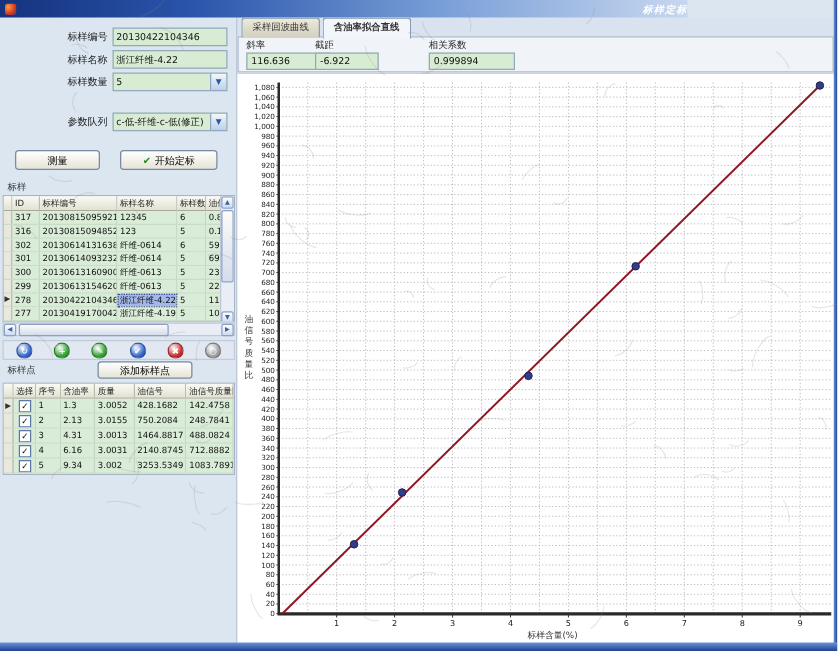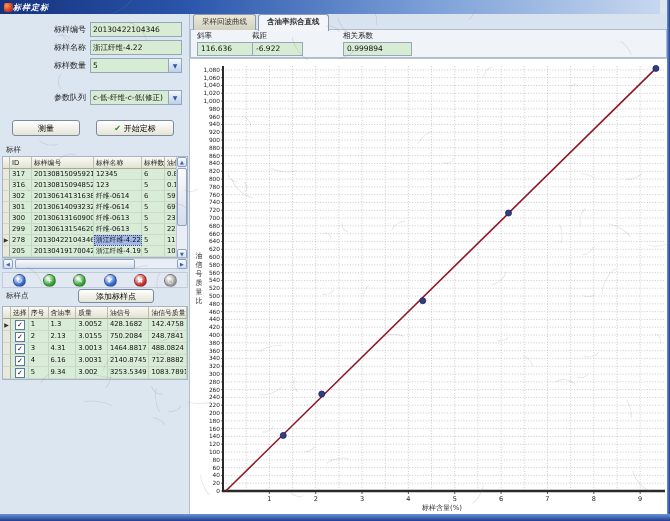--- a/index.html
+++ b/index.html
@@ -1,21 +1,21 @@
 <!DOCTYPE html>
 <html><head>
 <meta charset="utf-8">
 <style>
   html,body{margin:0;padding:0;}
   .screen{position:relative;width:670px;height:521px;background:#dce6f1;overflow:hidden;
     font-family:"DejaVu Sans",sans-serif;font-size:8px;color:#111;}
   
-  .titlebar{position:absolute;left:0;top:0;width:660px;height:14px;
+  .titlebar{position:absolute;left:0;top:0;width:550px;height:14px;
     background:linear-gradient(90deg,#15327e 0%,#2a55ab 28%,#7ba0d8 65%,#c7d7ef 100%);
-    display:flex;align-items:center;gap:0;padding-left:4px;box-sizing:border-box;z-index:5;}
+    display:flex;align-items:center;gap:0;padding-left:4px;box-sizing:border-box;z-index:5;justify-content:space-between;}
   .app-icon{width:9px;height:9px;border-radius:2px;
     background:radial-gradient(circle at 30% 30%,#ff9a4a,#d23a1e 60%,#2a3c8c);}
   .title-text{color:#fff;font-size:8px;font-weight:bold;font-style:italic;letter-spacing:1px;}
   .bottombar{position:absolute;left:0;bottom:0;width:670px;height:7px;
     background:linear-gradient(#6a93d8,#1e3f8f);z-index:6;}
   .rightbar{position:absolute;right:0;top:0;width:3px;height:521px;
     background:linear-gradient(90deg,#6a93d8,#1e3f8f);z-index:6;}
   
   .left-panel{position:absolute;left:0;top:14px;width:190px;bottom:7px;background:#dce6f1;
     border-right:1px solid #b0bed2;box-sizing:border-box;}
@@ -168,21 +168,21 @@
         <div class="trow">
           <div class="td ind" style="width: 7px;">▶</div>
           <div class="td" style="width: 22px;">278</div>
           <div class="td" style="width: 62px;">20130422104346</div>
           <div class="td sel" style="width: 48px;">浙江纤维-4.22</div>
           <div class="td" style="width: 23px;">5</div>
           <div class="td" style="width: 13px;">11</div>
         </div>
         <div class="trow">
           <div class="td ind" style="width: 7px;"></div>
-          <div class="td" style="width: 22px;">205</div>
+          <div class="td" style="width: 22px;">277</div>
           <div class="td" style="width: 62px;">20130419170042</div>
           <div class="td" style="width: 48px;">浙江纤维-4.19</div>
           <div class="td" style="width: 23px;">5</div>
           <div class="td" style="width: 13px;">10</div>
         </div>
         <div class="vscroll" style="height: 102px;">
           <span class="sbtn" style="left: 0px; top: 0px;">▲</span>
           <span class="sbtn" style="left: 0px; bottom: 0px;">▼</span>
           <span class="sthumb" style="left: 0px; top: 11px; width: 10px; height: 58px;"></span>
         </div>

